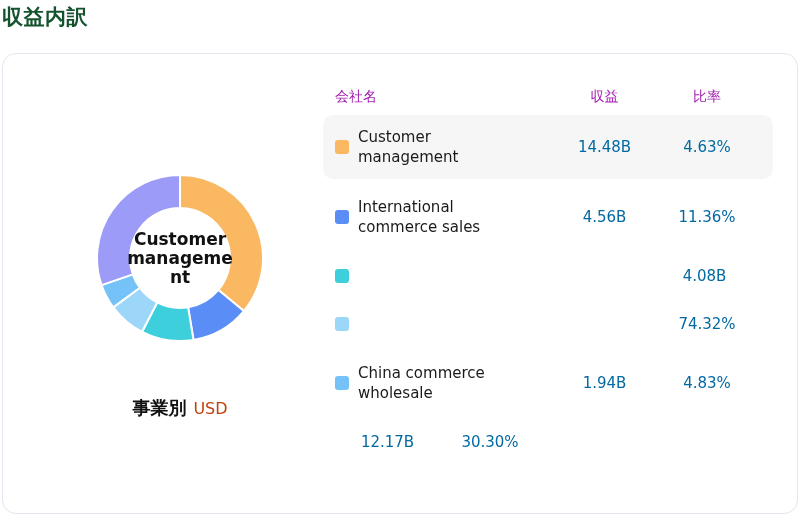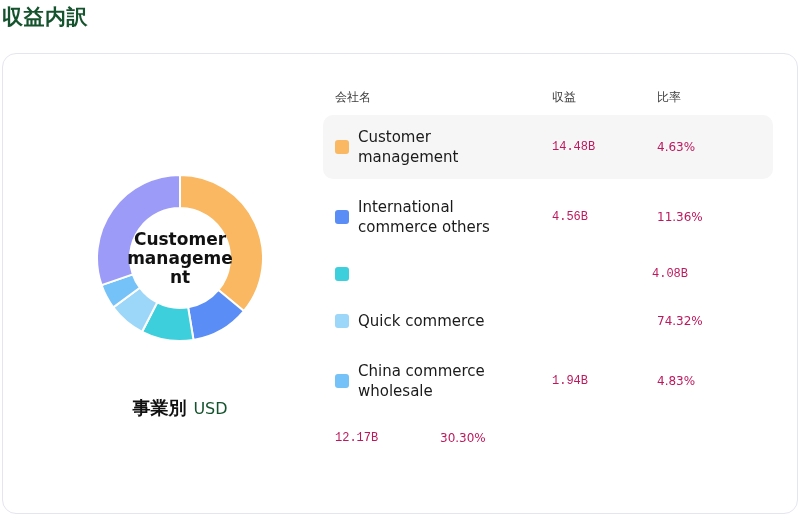--- a/index.html
+++ b/index.html
@@ -58,40 +58,40 @@
     gap: 7px;
   }
   .chart-footer .group-label {
     font-size: 18px;
     font-weight: bold;
     color: #111111;
     font-family: Liberation Mono, monospace;
   }
   .chart-footer .unit-label {
     font-size: 16px;
-    color: #14532d;
+    color: #c2410c;
   }
   
   .table {
     position: absolute;
     left: 320px; top: 33px;
     width: 450px;
   }
   .thead {
     display: flex;
     align-items: center;
     height: 20px;
     padding: 0 16px 0 12px;
-    font-size: 12px;
-    color: #404040;
+    font-size: 14px;
+    color: #a21caf;
     margin-bottom: 8px;
   }
   .col-name { flex: 1; min-width: 0; }
-  .col-rev  { width: 105px; text-align: left; font-family: Liberation Mono, monospace; }
-  .col-ratio{ width: 100px; text-align: left; }
+  .col-rev  { width: 105px; text-align: center; }
+  .col-ratio{ width: 100px; text-align: center; }
   .trow {
     display: flex;
     align-items: center;
     padding: 12px 16px 12px 12px;
     border-radius: 10px;
     margin-bottom: 6px;
     font-size: 15px;
     color: #1a1a1a;
     cursor: default;
   }
@@ -103,21 +103,21 @@
   }
   .swatch {
     width: 14px; height: 14px;
     border-radius: 3px;
     flex: 0 0 14px;
   }
   .name-text {
     white-space: pre-line;
     line-height: 20px;
   }
-  .cell-value { font-size: 12px; color: #be185d; }
+  .cell-value { font-size: 15px; color: #0369a1; }
 </style>
 </head>
 <body>
 
 <div class="page-title">収益内訳</div>
 
 <div class="card">
 
   <div class="donut-wrap">
     <svg viewBox="0 0 200 200">
@@ -152,37 +152,36 @@
 management</span>
       </div>
       <div class="col-rev cell-value">14.48B</div>
       <div class="col-ratio cell-value">4.63%</div>
     </div>
 
     <div class="trow">
       <div class="col-name">
         <span class="swatch" style="background-color: rgb(90, 141, 245);"></span>
         <span class="name-text">International
-commerce others</span>
+commerce sales</span>
       </div>
       <div class="col-rev cell-value">4.56B</div>
       <div class="col-ratio cell-value">11.36%</div>
     </div>
 
     <div class="trow">
       <div class="col-name">
         <span class="swatch" style="background-color: rgb(62, 207, 220);"></span>
       </div>
       <div class="col-rev cell-value">4.08B</div>
     </div>
 
     <div class="trow">
       <div class="col-name">
         <span class="swatch" style="background-color: rgb(156, 214, 248);"></span>
-        <span class="name-text">Quick commerce</span>
       </div>
       <div class="col-ratio cell-value">74.32%</div>
     </div>
 
     <div class="trow">
       <div class="col-name">
         <span class="swatch" style="background-color: rgb(116, 194, 248);"></span>
         <span class="name-text">China commerce
 wholesale</span>
       </div>

